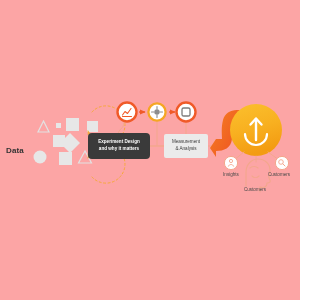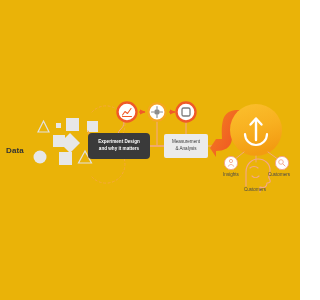--- a/index.html
+++ b/index.html
@@ -1,17 +1,17 @@
 <!DOCTYPE html>
 <html><head>
 <meta charset="utf-8">
 <style>
   html,body{margin:0;padding:0;background:#ffffff;}
   body{width:300px;height:300px;overflow:hidden;font-family:"Liberation Sans",sans-serif;}
-  #stage{position:relative;width:300px;height:300px;background:#eab308;}
+  #stage{position:relative;width:300px;height:300px;background:#fca5a5;}
   #svgroot{position:absolute;left:0;top:0;width:300px;height:300px;}
 
   .lbl{position:absolute;color:#3b3b3b;font-weight:bold;letter-spacing:.1px;}
   #data-label{left:6px;top:146px;font-size:8px;color:#333;}
 
   .darkbox{position:absolute;background:#3a3a3a;border-radius:4px;color:#fff;
            display:flex;align-items:center;justify-content:center;text-align:center;
            font-size:4.6px;font-weight:bold;line-height:1.45;padding:2px 3px;box-sizing:border-box;}
   #box-experiment{left:88px;top:133px;width:62px;height:26px;}
 

